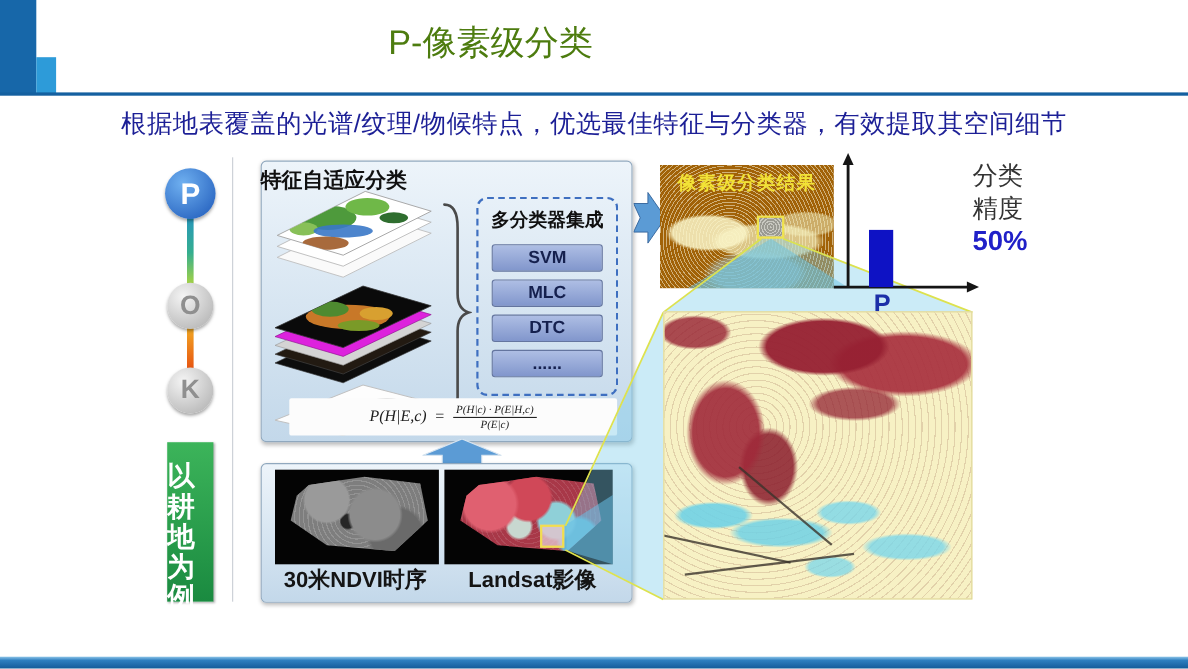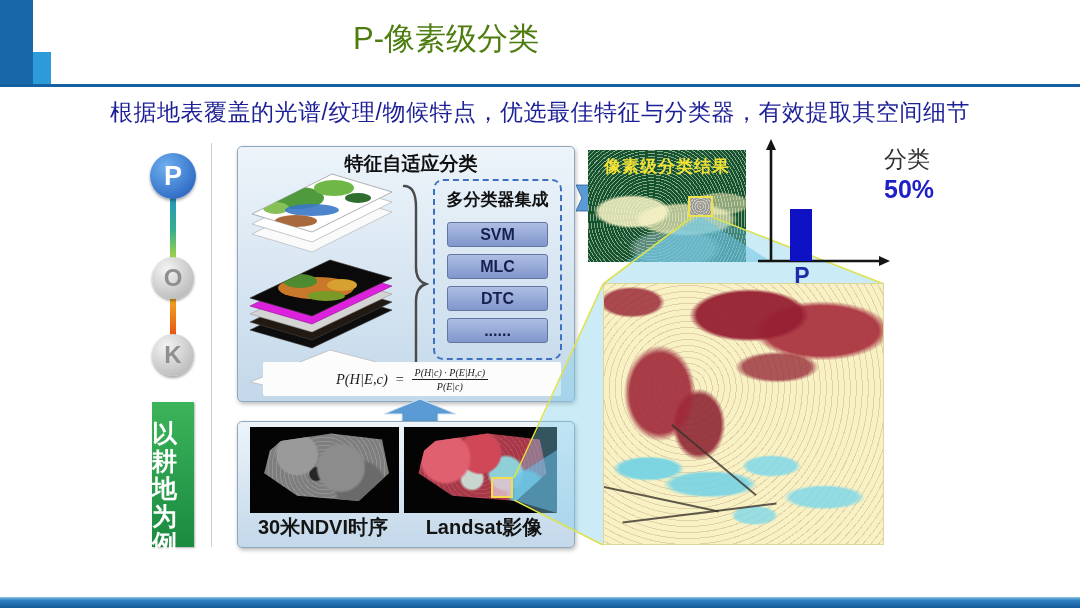--- a/index.html
+++ b/index.html
@@ -32,21 +32,21 @@
   .pok-o{left:152px;top:257px;}
   .pok-k{left:152px;top:334px;}
   .rail-banner{left:152px;top:402px;width:42px;height:145px;padding-top:18px;box-sizing:border-box;
       background:linear-gradient(180deg,#3CB45A,#1A8A40);color:#fff;font-size:25px;font-weight:700;
       text-align:left;line-height:27.5px;word-break:break-all;box-shadow:1px 1px 2px rgba(0,0,0,.3);}
 
   
   .panel{background:linear-gradient(180deg,#EDF4FA 0%,#C3D8EA 100%);border:1px solid #90A8BE;
          border-radius:5px;box-shadow:1px 2px 4px rgba(0,0,0,.28);}
   .feature-box{left:237px;top:146px;width:336px;height:254px;}
-  .feature-title{left:237px;top:151px;width:292px;text-align:center;font-size:19px;font-weight:700;color:#101010;padding-left:28px;}
+  .feature-title{left:237px;top:151px;width:292px;text-align:left;font-size:19px;font-weight:700;color:#101010;}
   .dashed-panel{left:433px;top:179px;width:129px;height:181px;border:2px dashed #3E6FC0;border-radius:10px;box-sizing:border-box;}
   .ensemble-label{left:433px;top:188px;width:129px;text-align:center;font-size:17px;font-weight:700;color:#101010;}
   .clf-btn{left:447px;width:101px;height:25px;border:1px solid #64759F;border-radius:3px;box-sizing:border-box;
            background:linear-gradient(180deg,#AEBEE4,#8196CC);color:#15204E;font-size:16px;font-weight:700;
            text-align:center;line-height:23px;}
   .formula{left:263px;top:362px;width:298px;height:34px;background:#FCFCFC;border-radius:2px;
            display:flex;align-items:center;justify-content:center;gap:7px;
            font-family:"Liberation Serif",serif;font-style:italic;font-size:14.5px;color:#1c1c1c;}
   .frac{display:inline-flex;flex-direction:column;align-items:center;line-height:1.1;font-size:10px;}
   .frac .num{border-bottom:1.3px solid #222;padding:0 3px 1px;}
@@ -75,21 +75,21 @@
       radial-gradient(circle at 82% 76%,#70B8C8 0 13%,transparent 16%),
       repeating-radial-gradient(circle at 50% 50%,rgba(255,255,255,.10) 0 1px,transparent 1px 4px),
       #A83848;}
   .landsat-square{left:491px;top:477px;width:22px;height:21px;border:2px solid #F2DE4E;
       background:rgba(228,195,205,.8);box-sizing:border-box;}
   .input-label{top:514px;text-align:center;font-size:20px;font-weight:600;color:#141414;}
   .ndvi-label{left:242px;width:162px;}
   .landsat-label{left:406px;width:156px;}
 
   
-  .result-img{left:588px;top:150px;width:158px;height:112px;background:#14532d;overflow:hidden;}
+  .result-img{left:600px;top:150px;width:158px;height:112px;background:#a16207;overflow:hidden;}
   .result-tex{position:absolute;left:0;top:0;right:0;bottom:0;background:
       radial-gradient(ellipse 60px 26px at 28% 55%,rgba(250,245,200,.85) 0 55%,transparent 65%),
       radial-gradient(ellipse 80px 26px at 62% 62%,rgba(245,240,190,.7) 0 55%,transparent 65%),
       radial-gradient(ellipse 46px 18px at 84% 48%,rgba(240,235,185,.55) 0 55%,transparent 65%),
       radial-gradient(ellipse 70px 30px at 55% 88%,rgba(165,195,200,.5) 0 55%,transparent 68%),
       repeating-radial-gradient(circle at 40% 60%,rgba(255,255,235,.5) 0 .8px,transparent .8px 3px);}
   .result-label{position:absolute;left:0;top:5px;width:100%;text-align:center;color:#F2E236;
       font-size:17px;font-weight:700;letter-spacing:1px;}
   .result-square{left:688px;top:196px;width:25px;height:21px;border:2px solid #EFE34D;
       background:repeating-radial-gradient(circle,#C9C9C1 0 1px,#9A9A92 1px 2.5px);box-sizing:border-box;}
@@ -242,20 +242,21 @@
       <line x1="23" y1="10" x2="23" y2="123" stroke="#151515" stroke-width="2.6"></line>
       <polygon points="23,1 18,12 28,12" fill="#151515"></polygon>
       <line x1="10" y1="123" x2="133" y2="123" stroke="#151515" stroke-width="2.6"></line>
       <polygon points="142,123 131,118 131,128" fill="#151515"></polygon>
     </svg>
     <div class="accuracy-bar" style="height: 52px; background: rgb(14, 18, 196);"></div>
   </div>
   <div class="abs bar-cat-label">P</div>
   <div class="abs accuracy-text">
     <div>分类</div>
+    <div>精度</div>
     <div class="accuracy-value">50%</div>
   </div>
 
   <div class="abs zoom-img">
     <div class="road" style="left:-4px;top:214px;width:120px;transform:rotate(12deg);"></div>
     <div class="road" style="left:18px;top:228px;width:155px;transform:rotate(-7deg);"></div>
     <div class="road" style="left:55px;top:175px;width:110px;transform:rotate(40deg);"></div>
   </div>
 
   <div class="abs footer-bar"></div>

